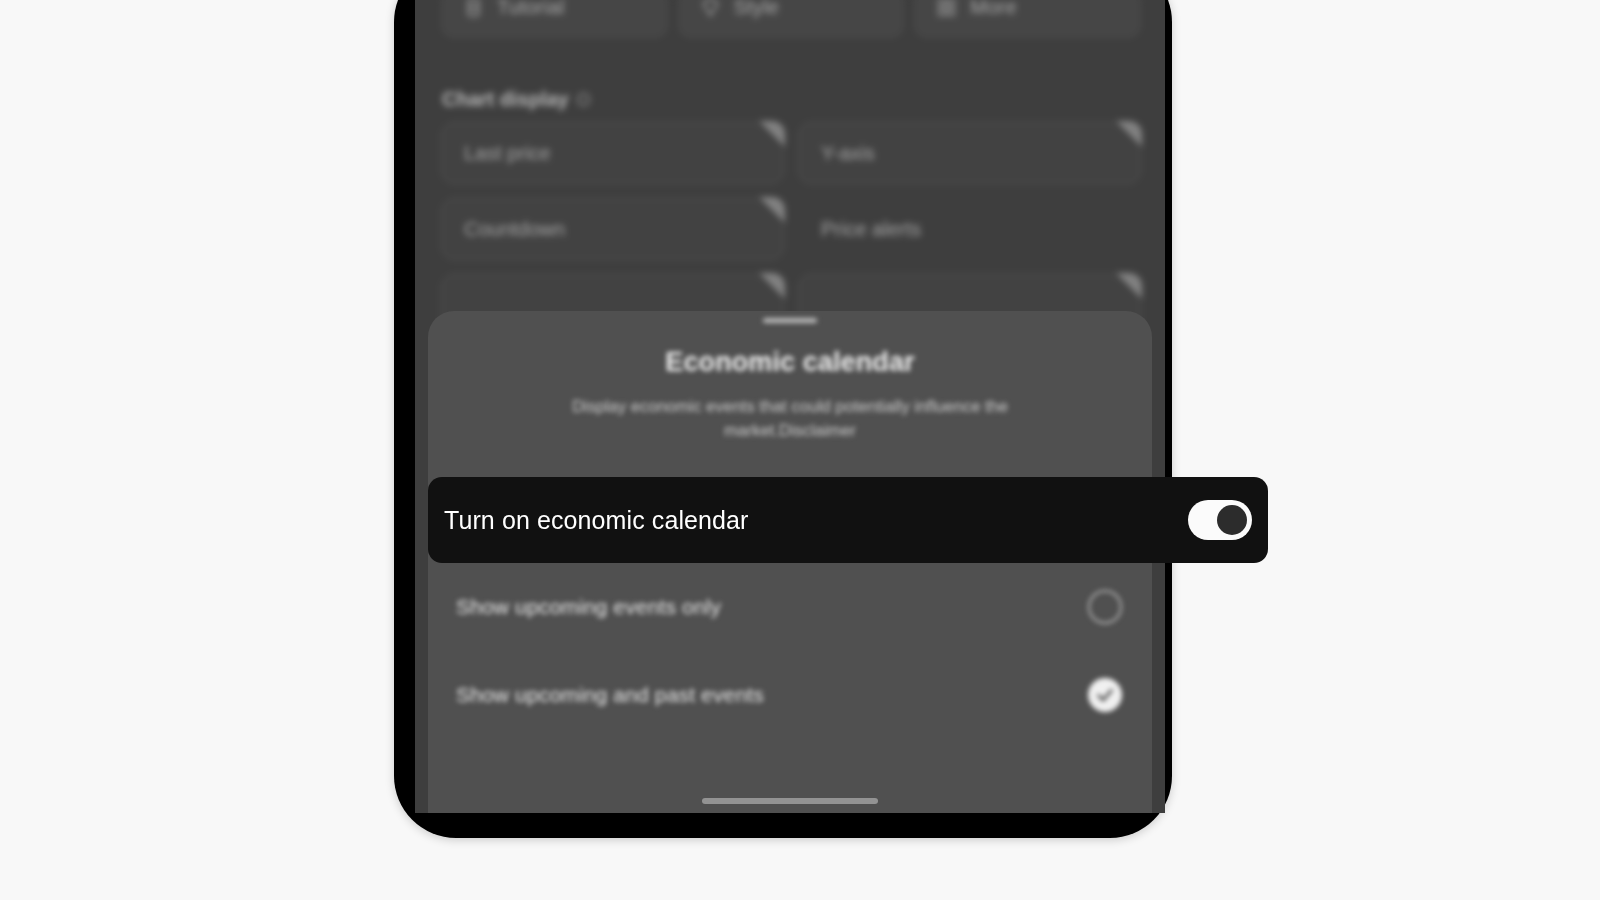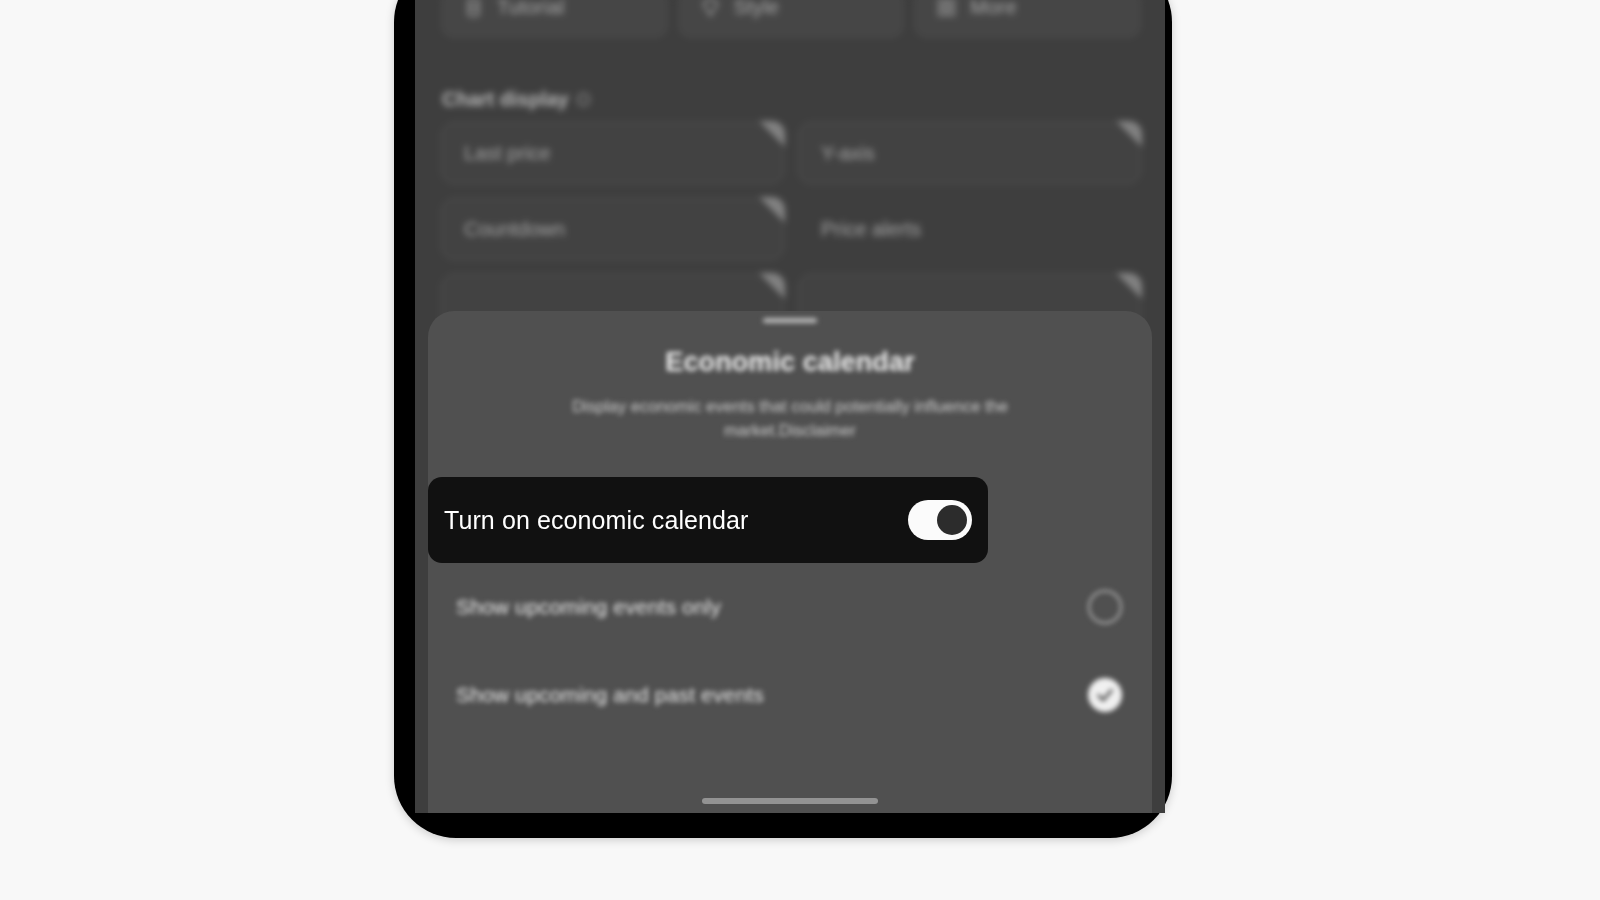--- a/index.html
+++ b/index.html
@@ -225,21 +225,21 @@
     align-items: center;
     justify-content: center;
   }
   .radio-checked svg { display: block; }
 
   
   #focus-row {
     position: absolute;
     left: 428px;
     top: 477px;
-    width: 560px;
+    width: 840px;
     height: 86px;
     background: #111111;
     border-radius: 14px;
     display: flex;
     align-items: center;
     justify-content: space-between;
     padding: 0 16px 0 16px;
     z-index: 40;
   }
   #focus-row .flabel {

